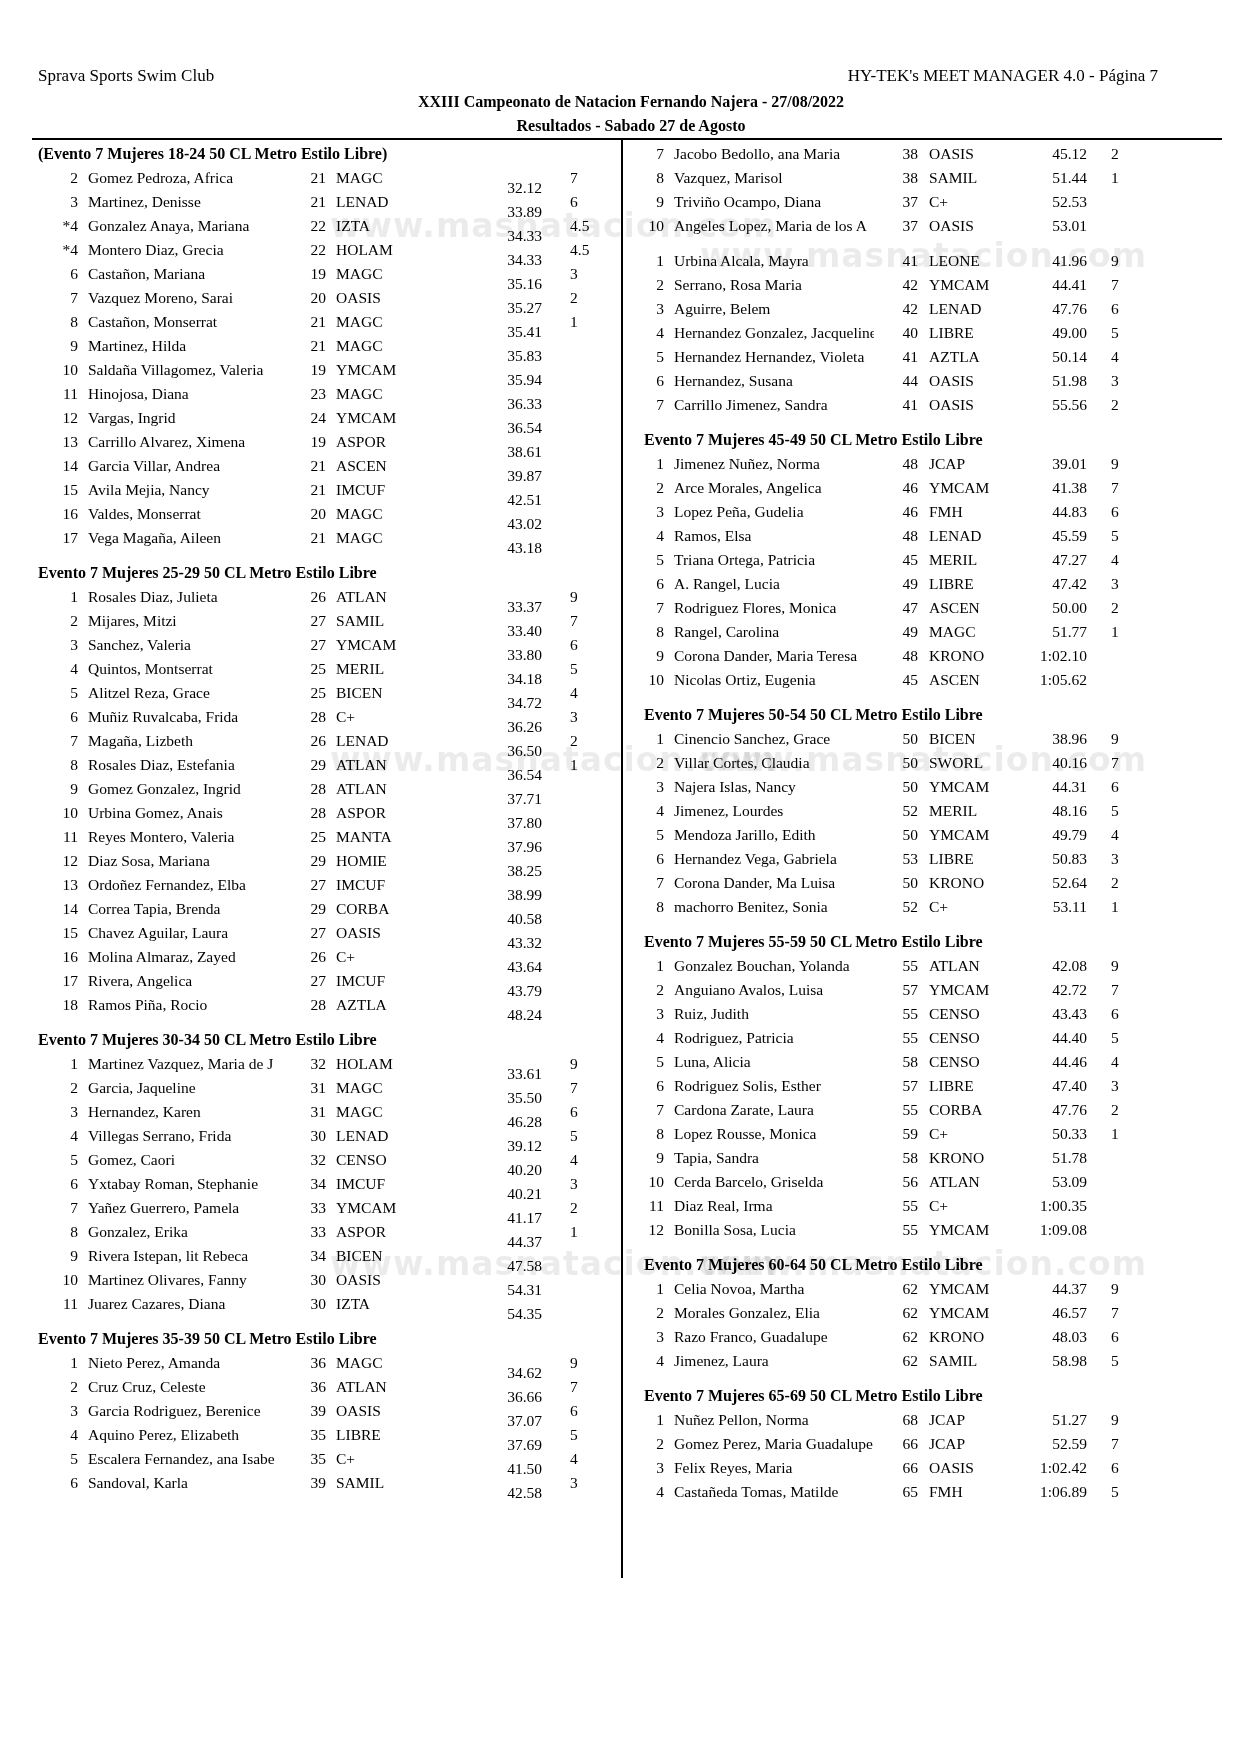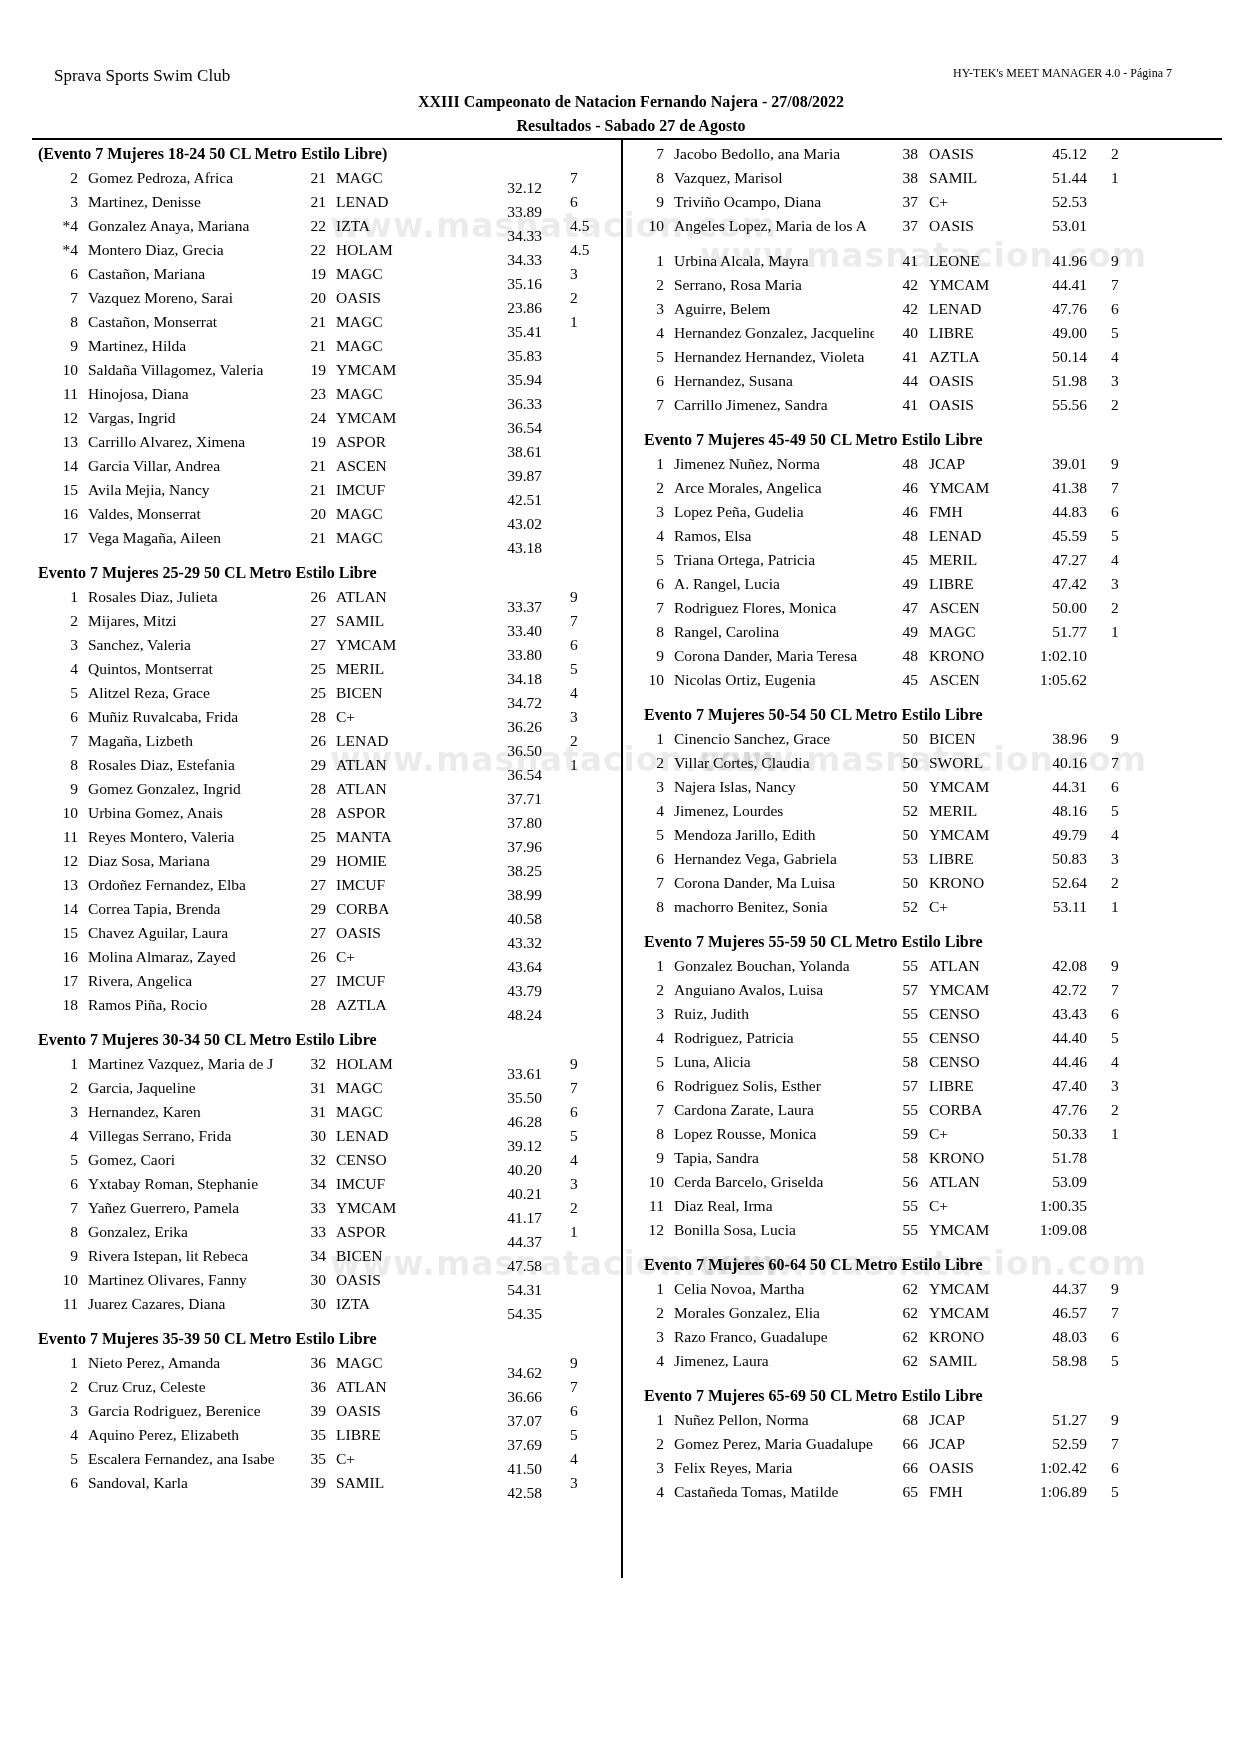--- a/index.html
+++ b/index.html
@@ -1,21 +1,21 @@
 <!DOCTYPE html>
 <html><head>
 <meta charset="utf-8">
 <style>
   html, body { margin: 0; padding: 0; background: #ffffff; }
   body {
     width: 1240px; height: 1752px; position: relative; overflow: hidden;
     font-family: "Liberation Serif", "DejaVu Serif", serif; color: #000;
   }
-  .hdr-left { position: absolute; left: 54px; top: 66px; font-size: 17px; }
-  .hdr-right { position: absolute; right: 68px; top: 66px; font-size: 12px; }
+  .hdr-left { position: absolute; left: 38px; top: 66px; font-size: 17px; }
+  .hdr-right { position: absolute; right: 82px; top: 66px; font-size: 17px; }
   .title1 { position: absolute; left: 0; width: 1262px; text-align: center; top: 93px; font-size: 16px; font-weight: bold; }
   .title2 { position: absolute; left: 0; width: 1262px; text-align: center; top: 117px; font-size: 16px; font-weight: bold; }
   .hrule { position: absolute; left: 32px; width: 1190px; top: 138px; height: 2px; background: #000; }
   .vrule { position: absolute; left: 621px; width: 2px; top: 139px; height: 1439px; background: #000; }
   .col { position: absolute; top: 142px; }
   .col.left { left: 38px; width: 580px; }
   .col.right { left: 644px; width: 580px; }
   .event { margin: 0; }
   .event + .event { margin-top: 11px; }
   .event-title { font-weight: bold; font-size: 16px; height: 24px; line-height: 24px; white-space: nowrap; }
@@ -98,21 +98,21 @@
         <span class="c-age">19</span>
         <span class="c-team">MAGC</span>
         <span class="c-time">35.16</span>
         <span class="c-pts">3</span>
       </div>
       <div class="row">
         <span class="c-place">7</span>
         <span class="c-name">Vazquez Moreno, Sarai</span>
         <span class="c-age">20</span>
         <span class="c-team">OASIS</span>
-        <span class="c-time">23.86</span>
+        <span class="c-time">35.27</span>
         <span class="c-pts">2</span>
       </div>
       <div class="row">
         <span class="c-place">8</span>
         <span class="c-name">Castañon, Monserrat</span>
         <span class="c-age">21</span>
         <span class="c-team">MAGC</span>
         <span class="c-time">35.41</span>
         <span class="c-pts">1</span>
       </div>

